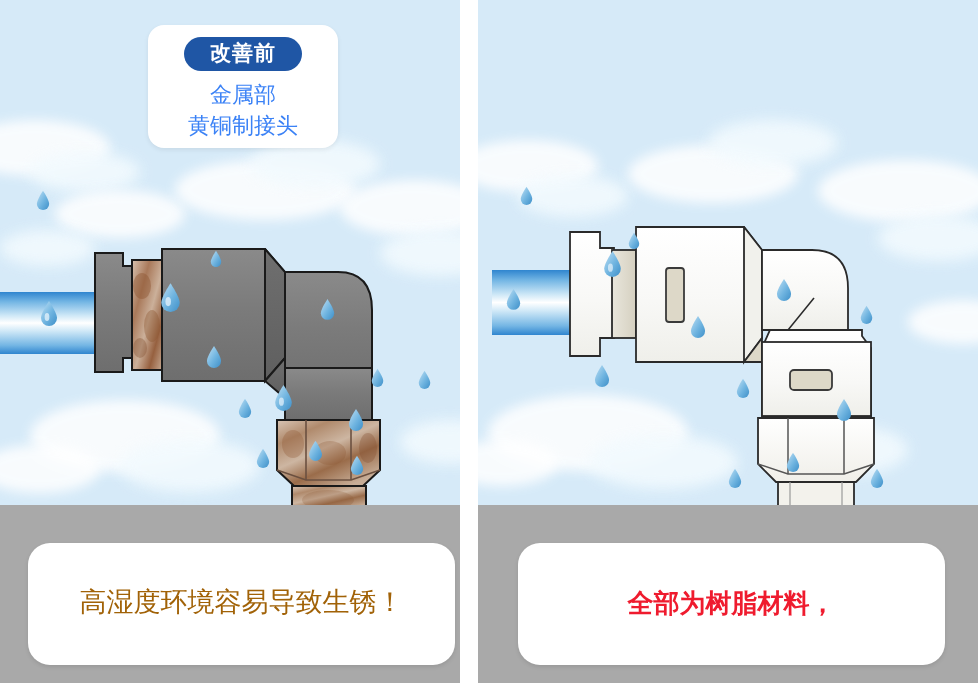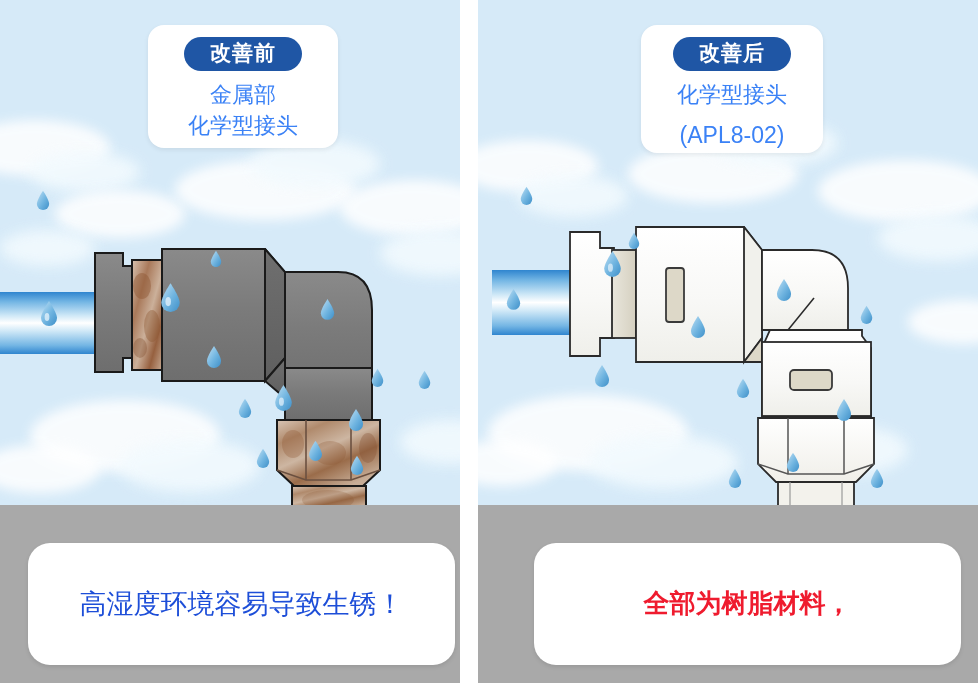--- a/index.html
+++ b/index.html
@@ -23,21 +23,21 @@
   .badge{margin-top:12px;background:#1f56a5;color:#fff;border-radius:20px;
          padding:3px 26px 5px;font-size:21px;line-height:1.25;letter-spacing:1px;
          font-family:"DejaVu Serif","Liberation Serif",serif;font-weight:700;}
   .card-line{font-size:22px;color:#3b82f6;margin-top:9px;line-height:1.32;
              font-family:"DejaVu Serif","Liberation Serif",serif;text-align:center;}
   .card-line.sub{font-family:"Liberation Sans","DejaVu Sans",sans-serif;font-size:23px;margin-top:11px;}
 
   
   .caption{position:absolute;background:#fff;border-radius:22px;box-shadow:0 2px 4px rgba(0,0,0,.10);
            display:flex;align-items:center;justify-content:center;text-align:center;}
-  .caption-text{font-family:Liberation Serif, serif;font-size:27px;color:#1d4ed8;line-height:1.34;text-align:right;}
+  .caption-text{font-family:Liberation Mono, monospace;font-size:27px;color:#a16207;line-height:1.34;text-align:right;}
   .caption-text.warn{font-family:"Liberation Sans","DejaVu Sans",sans-serif;color:#ef1b2e;font-weight:700;
                      font-size:26px;line-height:1.30;text-align:center;}
 
   
   .pipe{position:absolute;
         background:linear-gradient(to bottom,#2f85cf 0%,#74b6e4 16%,#cfe8f7 38%,#ffffff 50%,
                                    #cfe8f7 63%,#74b6e4 86%,#2f85cf 100%);}
 
   
   .drop{position:absolute;}
@@ -172,21 +172,21 @@
       <svg class="drop" style="left:210px;top:250px;" width="12" height="17" viewBox="0 0 18 26">
           <path d="M9 1 C9 1 17 13 17 18 A8 8 0 1 1 1 18 C1 13 9 1 9 1 Z" fill="url(#dg)"></path>
         </svg>
     </div>
 
     <div class="floor"></div>
 
     <div class="card" style="left:148px;top:25px;width:190px;height:123px;">
       <div class="badge">改善前</div>
       <div class="card-line">金属部</div>
-      <div class="card-line" style="margin-top:2px;">化学型接头</div>
+      <div class="card-line" style="margin-top:2px;">黄铜制接头</div>
     </div>
 
     <div class="caption" style="left:28px;top:543px;width:427px;height:122px;">
       <div class="caption-text">高湿度环境容易导致生锈！</div>
     </div>
   </div>
 
   <div class="panel" id="panel-after">
     <div class="sky">
       <div class="cloud" style="left:-20px;top:140px;width:140px;height:52px;"></div>
@@ -294,26 +294,21 @@
       <svg class="drop" style="left:382px;top:305px;" width="13" height="19" viewBox="0 0 18 26">
           <path d="M9 1 C9 1 17 13 17 18 A8 8 0 1 1 1 18 C1 13 9 1 9 1 Z" fill="url(#dg2)"></path>
         </svg>
       <svg class="drop" style="left:150px;top:232px;" width="12" height="17" viewBox="0 0 18 26">
           <path d="M9 1 C9 1 17 13 17 18 A8 8 0 1 1 1 18 C1 13 9 1 9 1 Z" fill="url(#dg2)"></path>
         </svg>
     </div>
 
     <div class="floor"></div>
 
-    <div class="card" style="left:163px;top:25px;width:182px;height:128px;">
-      <div class="badge">改善后</div>
-      <div class="card-line">化学型接头</div>
-      <div class="card-line sub">(APL8-02)</div>
-    </div>
-
-    <div class="caption" style="left:56px;top:543px;width:427px;height:122px;">
+
+    <div class="caption" style="left:40px;top:543px;width:427px;height:122px;">
       <div class="caption-text warn">
         <div>全部为树脂材料，</div>
       </div>
     </div>
   </div>
 
 </div>
 
 </body></html>

